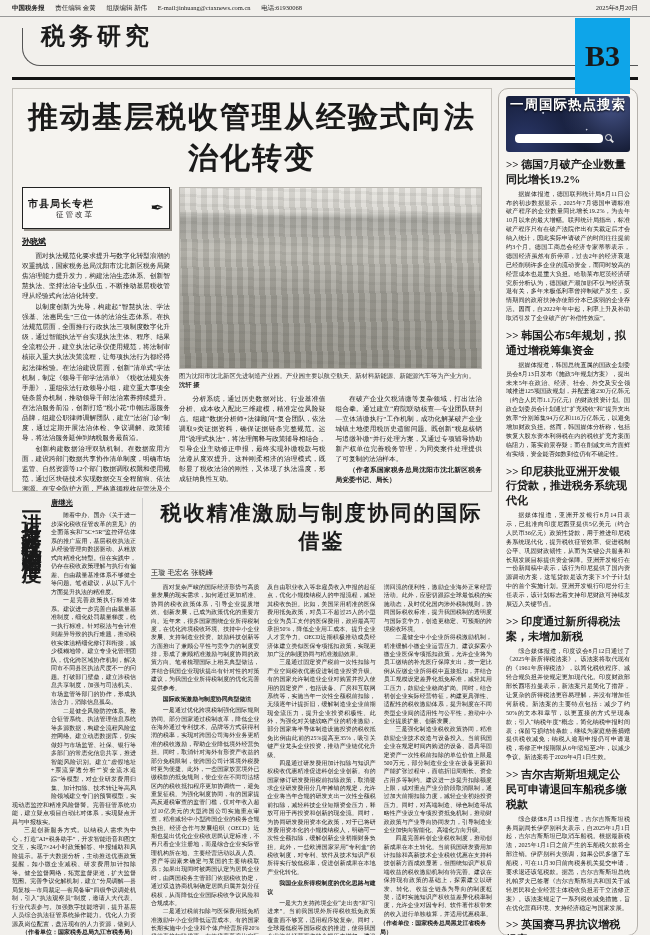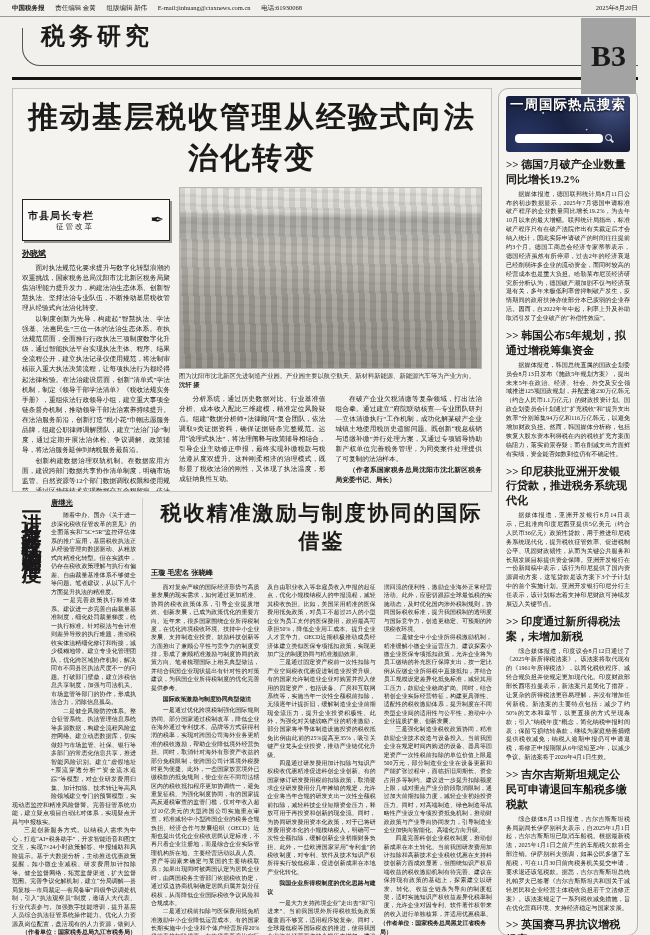--- a/index.html
+++ b/index.html
@@ -13,33 +13,33 @@
   
   .topbar{display:flex;justify-content:space-between;align-items:center;
     padding:4px 12px 3px;font-size:6.5px;color:#222;border-bottom:1px solid #999;}
   .topbar .grp span{margin-right:9px;}
   .paper-name{font-weight:bold;}
   
   .section-row{position:relative;height:52px;margin:1px 12px 0;}
   .bracket{position:absolute;left:10px;top:10px;right:0;bottom:4px;
     border-left:1px solid #555;border-bottom:1px solid #555;border-bottom-left-radius:18px;}
   .section-title{position:absolute;left:29px;top:2px;font-size:24px;font-weight:bold;letter-spacing:4px;}
-  .page-no{position:absolute;right:2px;top:0;background:#a3a3a3;font-size:30px;
+  .page-no{position:absolute;right:8px;top:0;background:#0ea5e9;font-size:30px;
     font-weight:bold;padding:16px 10px;line-height:44px;}
   .black-rule{height:3px;background:#141414;margin:7px 12px 0;}
   
   .main{display:flex;gap:6px;margin:8px 12px 0;}
   .left-region{width:480px;}
   
   .article1{border:1px solid #c6c3bd;background:#f5f3ef;padding:8px 9px;height:404px;overflow:hidden;}
   .a1-title{font-size:30px;font-weight:bold;text-align:center;letter-spacing:2px;}
   .a1-body{display:flex;gap:9px;margin-top:8px;height:348px;}
   .a1-left{width:148px;}
   .badge{border:1px solid #222;background:#fbfaf8;box-shadow:2px 2px 0 #9a968f;
-    padding:4px 5px;display:flex;align-items:center;justify-content:space-between;height:42px;margin-top:12px;}
+    padding:4px 5px;display:flex;align-items:center;justify-content:space-between;height:42px;}
   .badge-text{line-height:1.2;}
   .badge-l1{font-weight:bold;font-size:10px;letter-spacing:1px;}
   .badge-l2{font-size:7.5px;text-align:right;letter-spacing:2px;}
   .pen{font-size:16px;line-height:1;}
   .a1-author{font-weight:bold;font-size:8px;text-decoration:underline;margin:7px 0 4px;}
   .a1-ptext{height:282px;overflow:hidden;}
   .a1-left p,.a1-cols p{font-size:6.7px;line-height:1.5;text-align:justify;text-indent:2em;margin-bottom:1px;}
   .a1-right{flex:1;display:flex;flex-direction:column;}
   .photo{height:182px;border:1px solid #b9b6b0;
     background-image:
@@ -54,21 +54,21 @@
   .bottom-row{display:flex;margin-top:6px;height:438px;}
   .article2{width:131px;padding-right:6px;border-right:1px solid #ccc;overflow:hidden;position:relative;padding-bottom:24px;}
   .a2-vtitle{float:left;writing-mode:vertical-rl;text-orientation:upright;
     font-size:20px;font-weight:bold;width:34px;height:302px;letter-spacing:4px;margin-right:5px;text-align:justify;}
   .a2-author{font-weight:bold;font-size:7.3px;text-decoration:underline;margin-bottom:3px;}
   .article2 p{font-size:6px;line-height:1.42;text-align:justify;text-indent:2em;}
   .a2-note{position:absolute;bottom:0;left:0;right:6px;background:#f2f0ec;
     font-weight:bold;font-size:6px;text-align:right;line-height:1.4;}
   .article3{flex:1;padding-left:8px;overflow:hidden;position:relative;}
   .a3-title{font-size:21px;font-weight:bold;text-align:center;letter-spacing:2px;margin:1px 0 6px;}
-  .a3-authors{font-size:7.3px;font-weight:bold;border-bottom:1px solid #888;display:inline-block;margin-bottom:4px;}
+  .a3-authors{font-size:7.3px;font-weight:normal;border-bottom:1px solid #888;display:inline-block;margin-bottom:4px;}
   .a3-cols{column-count:3;column-gap:8px;height:396px;overflow:hidden;}
   .a3-cols p{font-size:5.9px;line-height:1.42;text-align:justify;text-indent:2em;}
   .subhead{font-weight:bold;font-size:6.6px;margin:3px 0;text-indent:0;}
   .a3-note{position:absolute;right:0;bottom:0;width:112px;background:#f2f0ec;
     font-weight:bold;font-size:5.9px;line-height:1.4;}
   
   .sidebar{width:140px;border:1px solid #b5b1ab;border-radius:10px;background:#f6f4f0;
     padding:7px;height:848px;overflow:hidden;}
   .banner{position:relative;height:56px;border-radius:3px;margin-bottom:5px;
     background:

